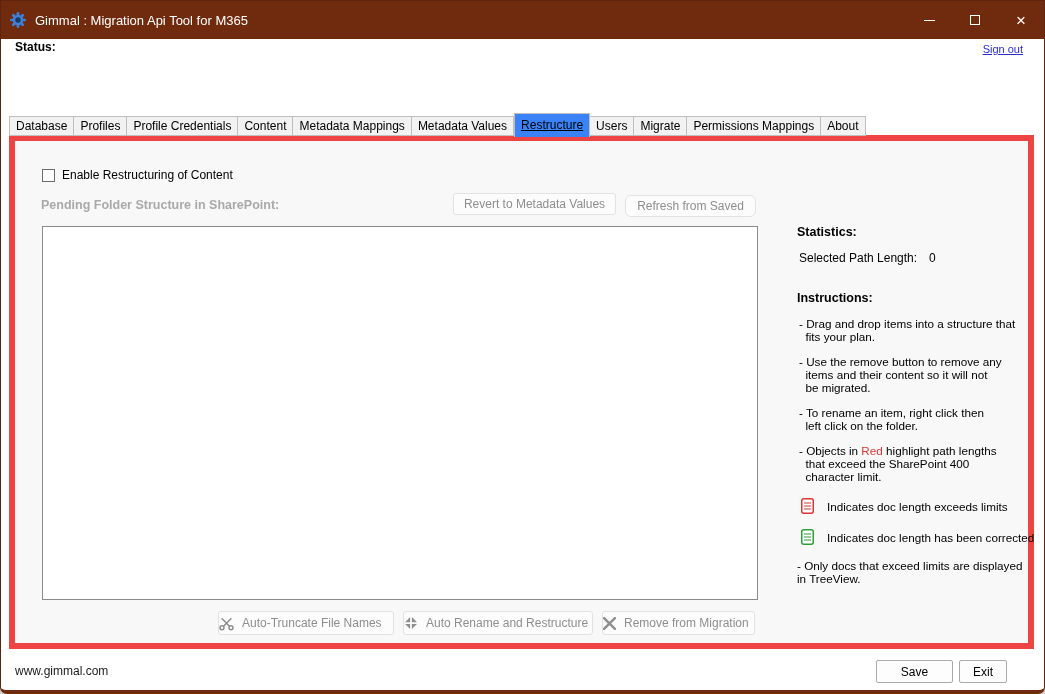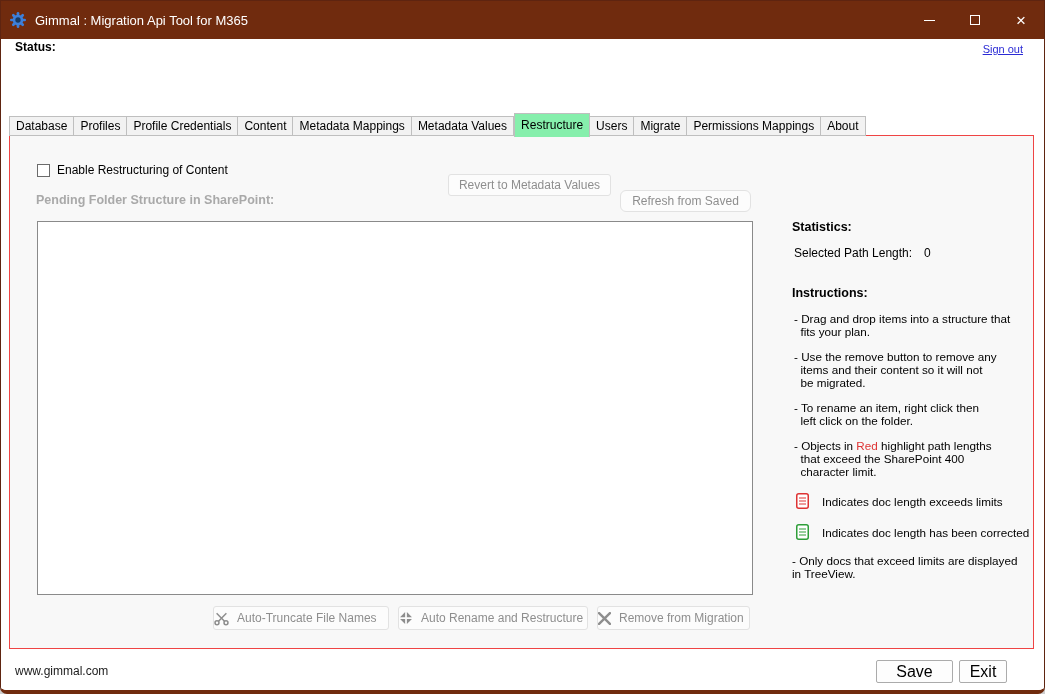--- a/index.html
+++ b/index.html
@@ -27,40 +27,40 @@
   .status-label { position:absolute; left:14px; top:39px; font-weight:bold; font-size:12px; }
   .signout { position:absolute; right:21px; top:42px; font-size:11px; text-decoration:underline; cursor:pointer; }
   
   .tabstrip { position:absolute; left:8px; top:112px; height:23px; display:flex; align-items:flex-end; z-index:3; }
   .tab {
     height:20px; line-height:19px; padding:0 6px; background:#F2F2F2;
     border:1px solid #BFBFBF; border-left:none; font-size:12px; white-space:nowrap; cursor:default;
   }
   .tab:first-child { border-left:1px solid #BFBFBF; }
   .tab.active {
-    height:24px; line-height:22px; background:#86efac;
+    height:24px; line-height:22px; background:#3b82f6;
     border:1px solid #BFBFBF; border-bottom:none; margin-bottom:-1px;
-    position:relative; z-index:4;
+    position:relative; z-index:4;text-decoration:underline;
   }
   .tab.active + .tab { border-left:none; }
   
   .tabpage {
     position:absolute; left:8px; top:134px; width:1025px; height:514px;
-    background:#F8F8F8; border:1px solid #ef4444;
+    background:#F8F8F8; border:6px solid #ef4444;
   }
   .chk-row { position:absolute; left:27px; top:27px; display:flex; align-items:center; }
   .chk-box { width:13px; height:13px; border:1px solid #6B6B6B; background:#fff; cursor:pointer; }
   .chk-label { margin-left:7px; font-size:12px; }
   .pending-label { position:absolute; left:26px; top:57px; font-weight:bold; font-size:12.5px; color:#A9A9A9; }
   .btn-flat {
     position:absolute; height:22px; background:#FCFCFC; border:1px solid #E2E2E2;
     border-radius:3px; color:#8E8E8E; font-size:12px; font-family:"Liberation Sans",sans-serif;
     display:flex; align-items:center; justify-content:center; cursor:pointer;
   }
-  .btn-revert { left:438px; top:38px; width:163px; }
+  .btn-revert { left:438px; top:52px; width:163px; }
   .btn-refresh { left:610px; top:54px; width:131px;border-radius:6px; }
   .treeview {
     position:absolute; left:27px; top:85px; width:716px; height:374px;
     background:#FFFFFF; border:1px solid #8A8A8A;
   }
   .actions-row { position:absolute; left:0; top:470px; width:760px; height:24px; }
   .action-btn {
     position:absolute; height:24px; background:#FCFCFC; border:1px solid #E2E2E2;
     border-radius:3px; color:#8E8E8E; font-size:12px; display:flex; align-items:center;
     justify-content:flex-start; gap:8px; cursor:pointer; font-family:"Liberation Sans",sans-serif;
@@ -88,21 +88,21 @@
   .instr-title { font-weight:bold; font-size:12.5px; margin-top:26px; }
   .instr-item { margin-top:12px; font-size:11.7px; line-height:13px; white-space:pre-wrap; padding-left:2px; }
   .legend-row { display:flex; align-items:center; margin-top:15px; padding-left:4px; }
   .legend-row .txt { margin-left:13px; font-size:11.7px; }
   .footnote { margin-top:14px; font-size:11.7px; line-height:13px; white-space:pre-wrap; }
   
   .footer { position:absolute; left:0; right:0; bottom:0; height:41px; background:#fff; }
   .website { position:absolute; left:14px; top:15px; font-size:12px; color:#1a1a1a; }
   .btn-std {
     position:absolute; top:11px; height:23px; background:#FDFDFD; border:1px solid #ABABAB;
-    border-radius:2px; font-size:16px; color:#000; font-family:"Liberation Sans",sans-serif;
+    border-radius:2px; font-size:12px; color:#000; font-family:"Liberation Sans",sans-serif;
     display:flex; align-items:center; justify-content:center; cursor:pointer;
   }
   .btn-save { left:875px; width:77px; }
   .btn-exit { left:958px; width:48px; }
 </style>
 </head>
 <body>
 
 <div class="window">
 

